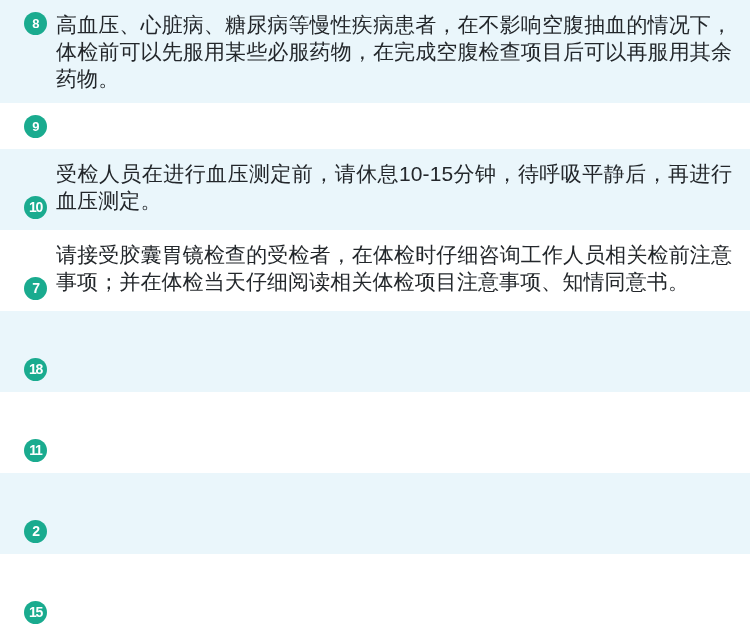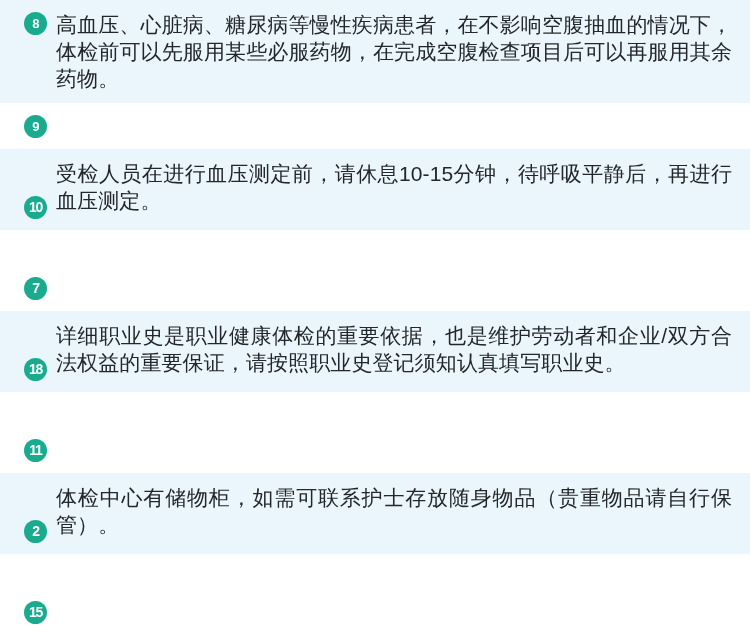--- a/index.html
+++ b/index.html
@@ -72,31 +72,30 @@
     </div>
     <div class="notice-item plain">
       <div class="badge">9</div>
     </div>
     <div class="notice-item shaded">
       <div class="badge wide">10</div>
       <div class="notice-text">受检人员在进行血压测定前，请休息10-15分钟，待呼吸平静后，再进行血压测定。</div>
     </div>
     <div class="notice-item plain">
       <div class="badge wide">7</div>
+      <div class="notice-text">请接受胶囊胃镜检查的受检者，在体检时仔细咨询工作人员相关检前注意事项；并在体检当天仔细阅读相关体检项目注意事项、知情同意书。</div>
     </div>
     <div class="notice-item shaded">
       <div class="badge wide">18</div>
-      <div class="notice-text">详细职业史是职业健康体检的重要依据，也是维护劳动者和企业/双方合法权益的重要保证，请按照职业史登记须知认真填写职业史。</div>
     </div>
     <div class="notice-item plain">
       <div class="badge wide">11</div>
     </div>
     <div class="notice-item shaded">
       <div class="badge wide">2</div>
-      <div class="notice-text">体检中心有储物柜，如需可联系护士存放随身物品（贵重物品请自行保管）。</div>
     </div>
     <div class="notice-item plain">
       <div class="badge wide">15</div>
     </div>
     <div class="notice-item shaded">
       <div class="badge wide">16</div>
     </div>
   </div>
 
 </body></html>

